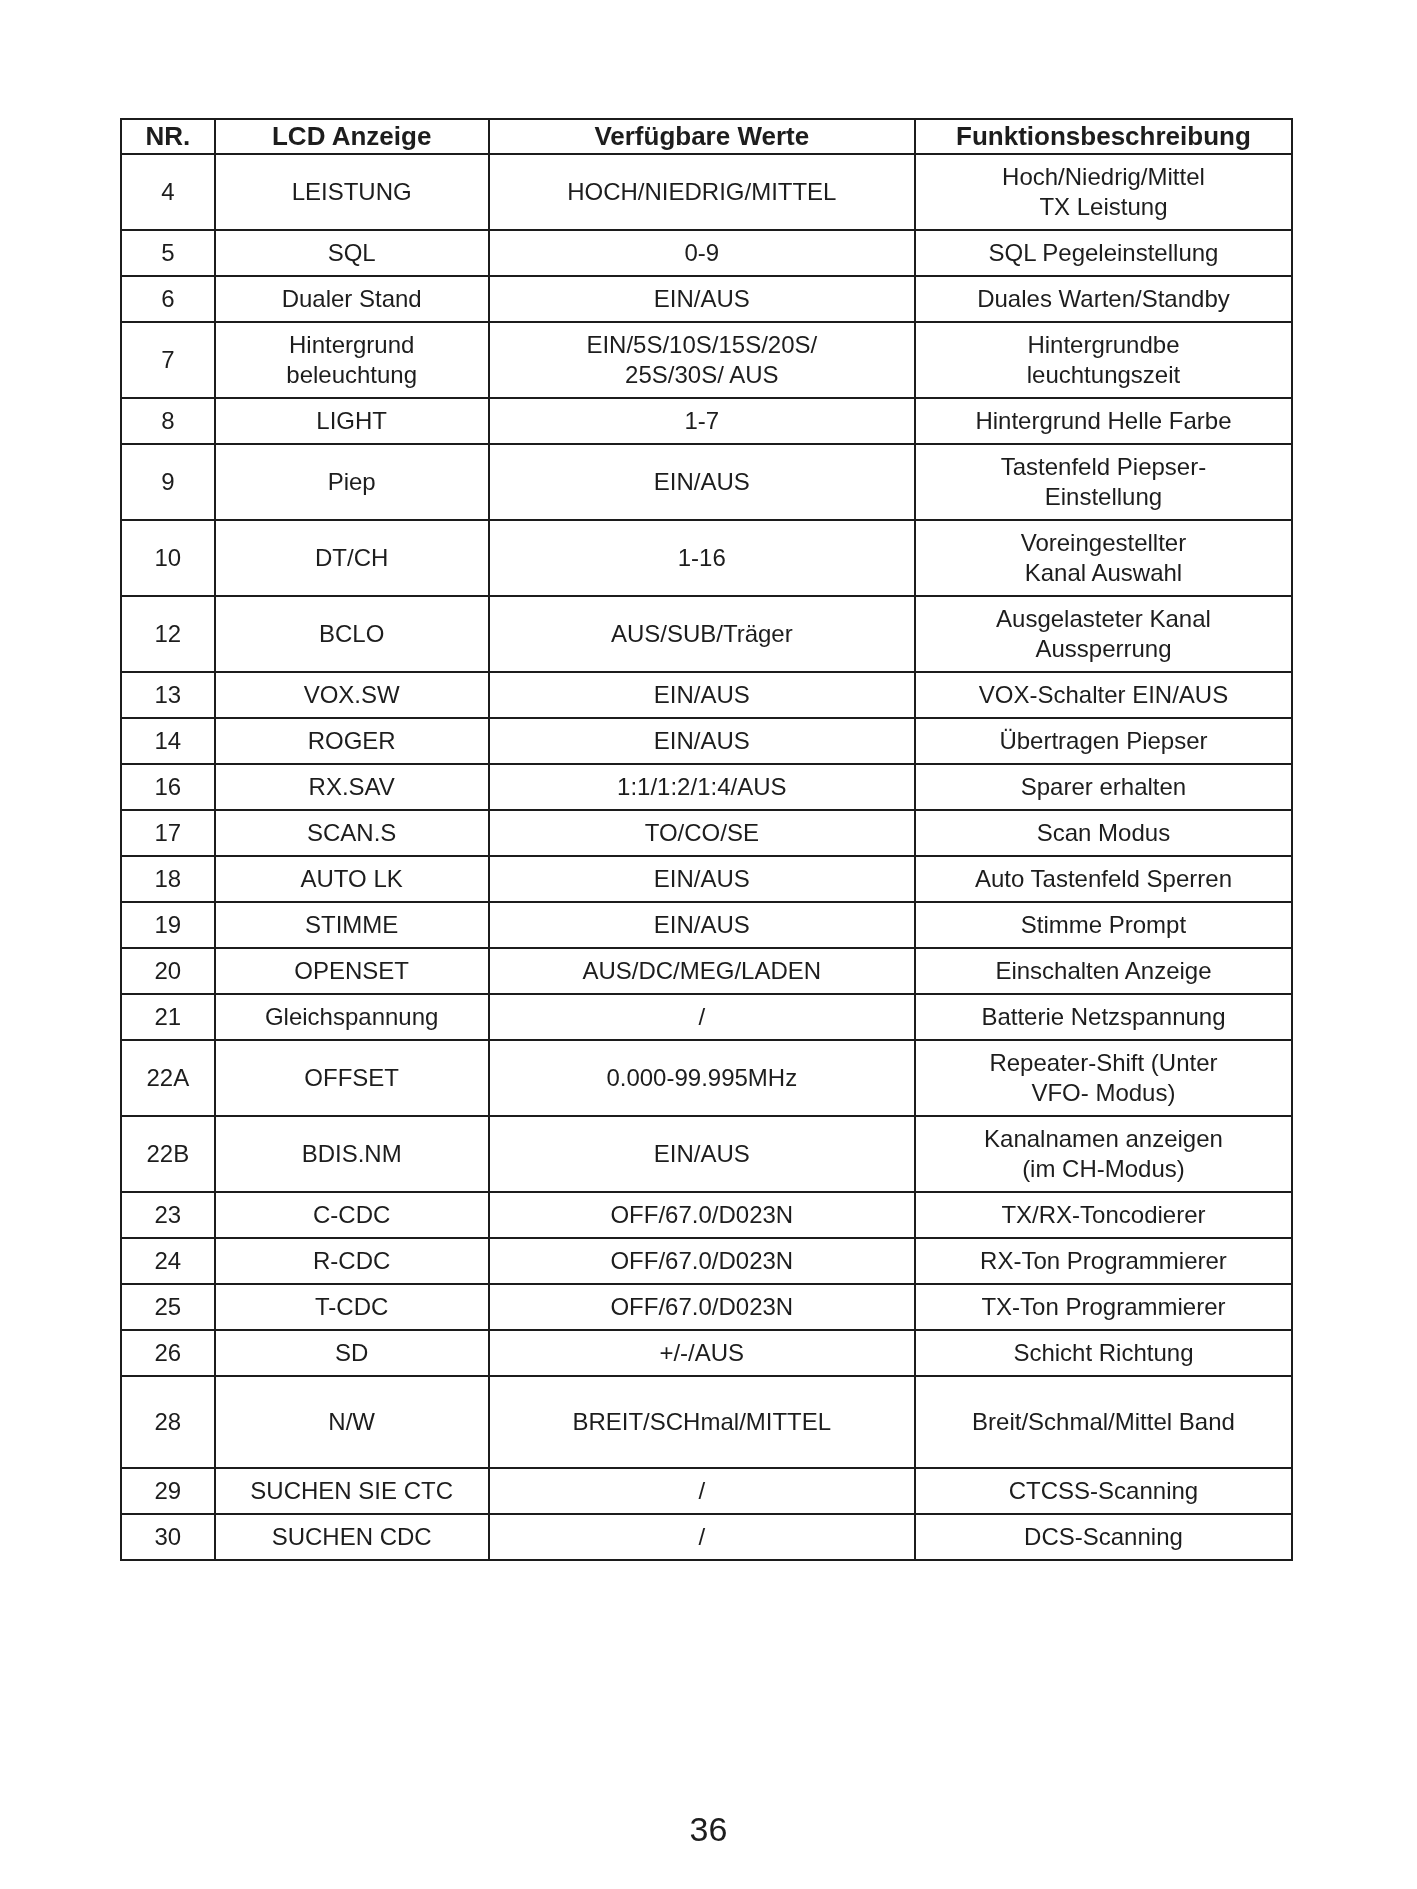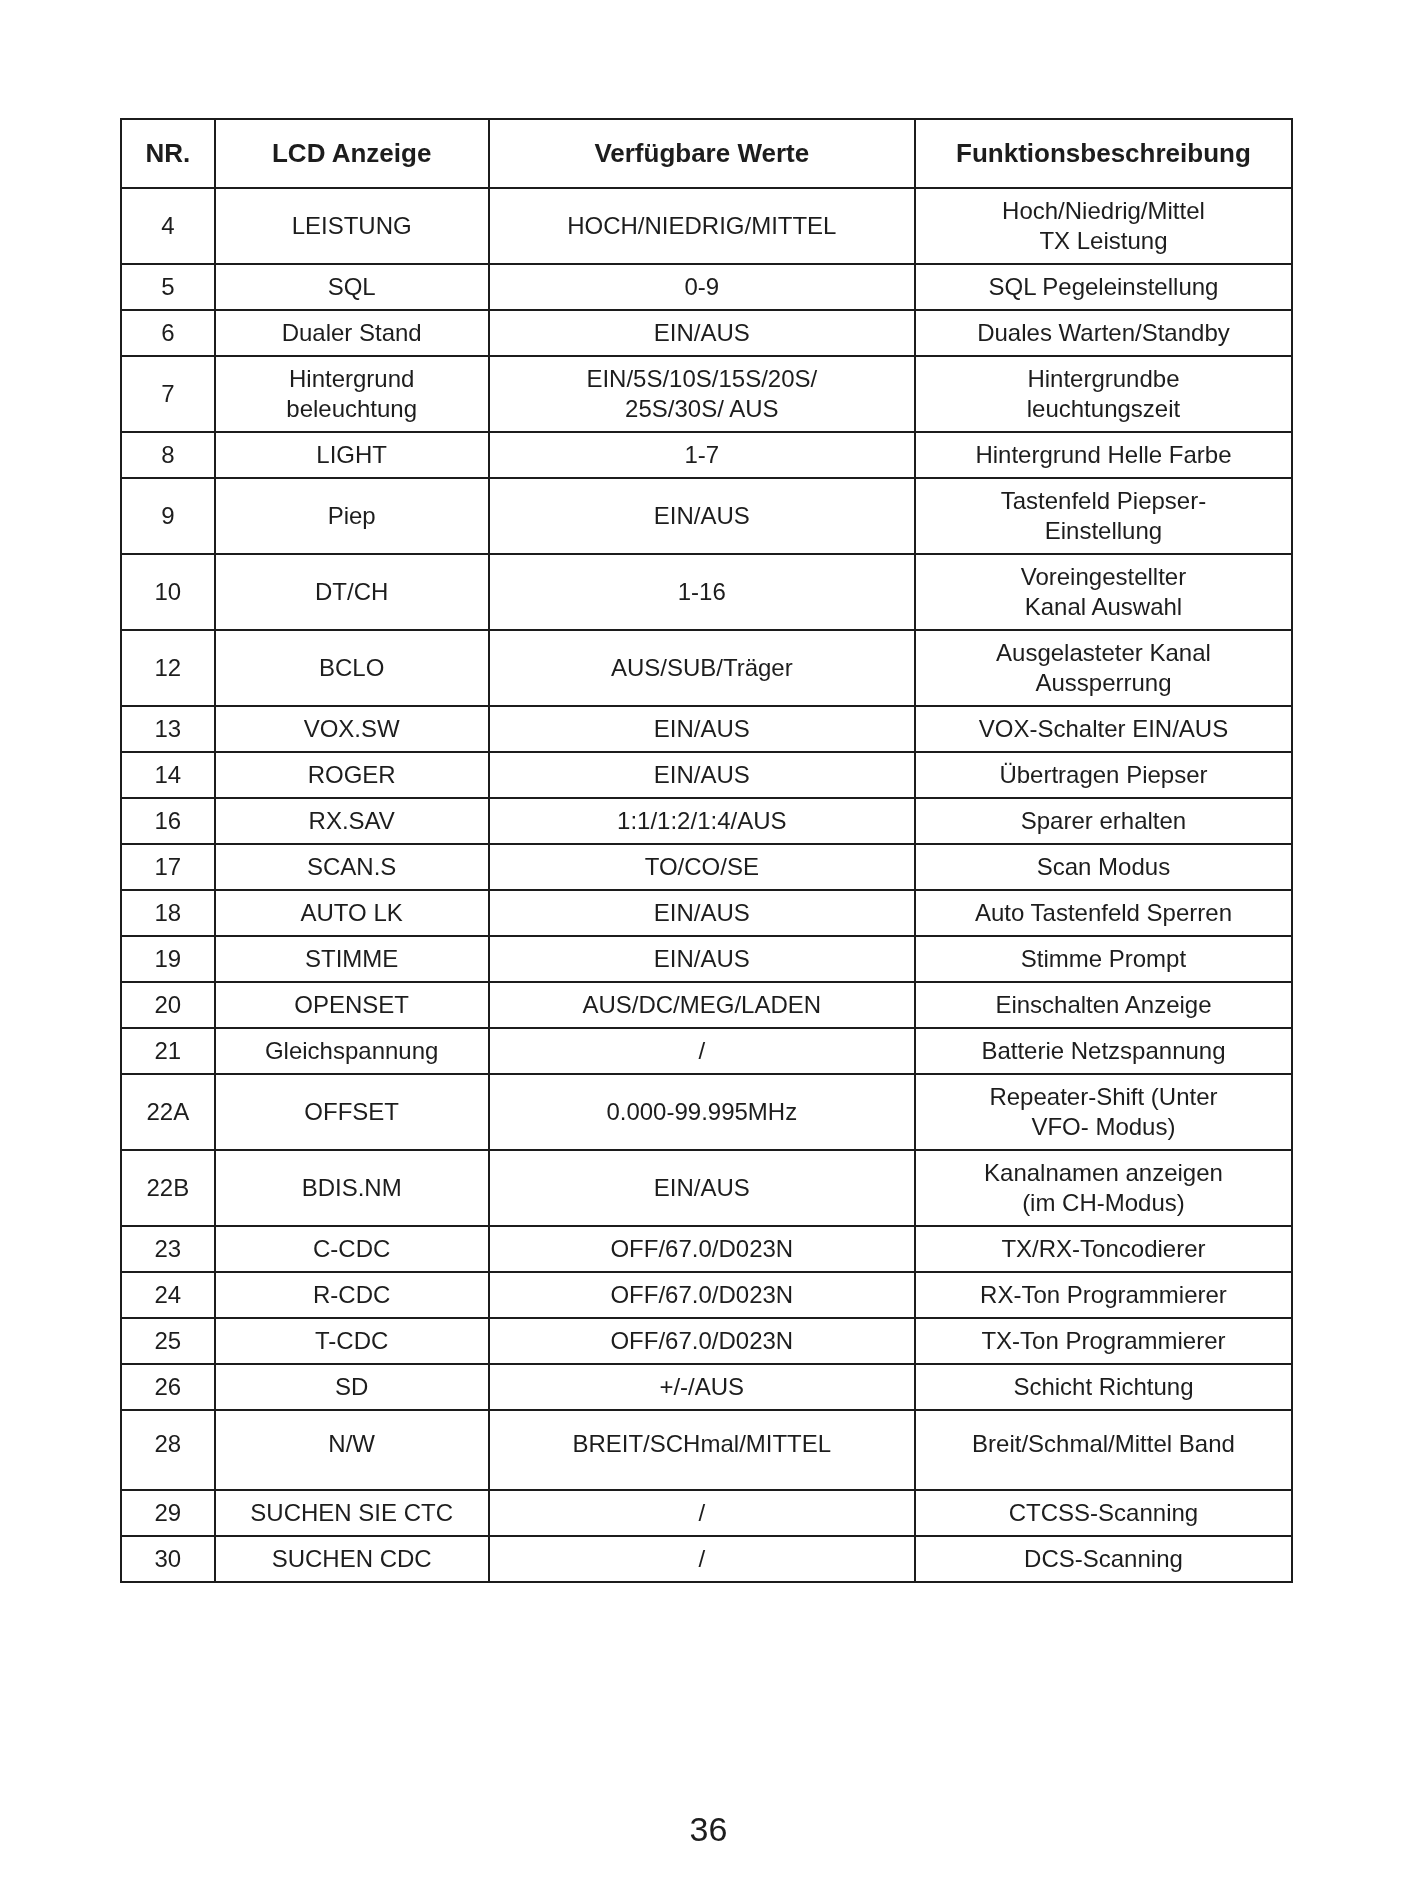--- a/index.html
+++ b/index.html
@@ -36,24 +36,24 @@
     white-space: pre-line;
     padding: 7px 4px;
     line-height: 30px;
     font-size: 24px;
     overflow: hidden;
   }
   .settings th {
     font-weight: bold;
     font-size: 26px;
     line-height: 31px;
-    padding: 18px 4px;
+    padding: 1px 4px;
   }
   .settings tr.tall td {
-    padding-top: 18px;
+    padding-top: 30px;
     padding-bottom: 30px;
   }
   .page-number {
     position: absolute;
     left: 0;
     top: 1810px;
     width: 1417px;
     text-align: center;
     font-size: 34px;
     color: #1d1d1d;

